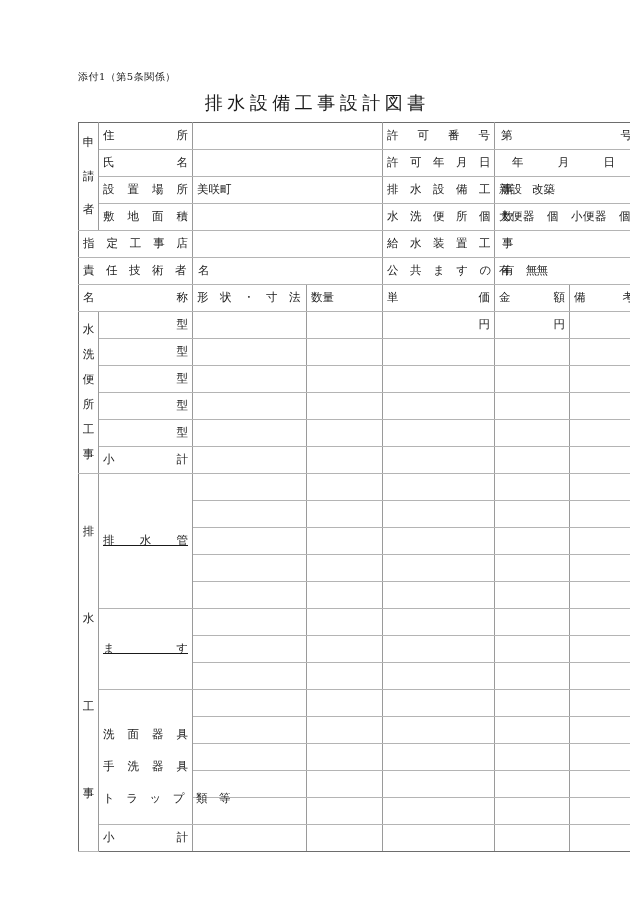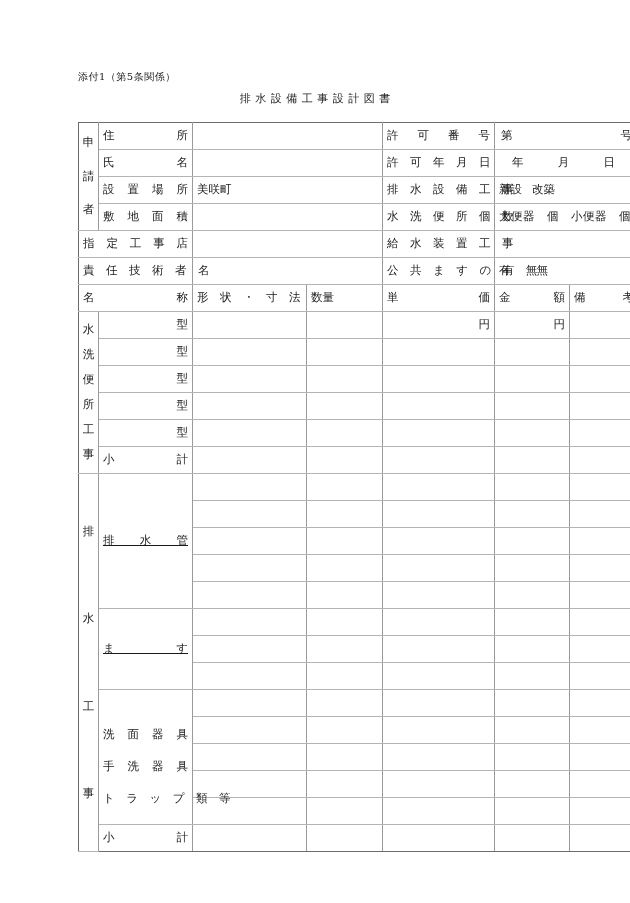--- a/index.html
+++ b/index.html
@@ -12,21 +12,21 @@
     overflow:hidden;
   }
   .page{position:absolute;left:0;top:0;width:630px;height:903px;}
 
   .doc-ref{
     position:absolute;left:78px;top:70px;
     font-size:10px;letter-spacing:0.5px;white-space:nowrap;
   }
   .doc-title{
     position:absolute;left:0;top:91px;width:630px;
-    text-align:center;font-size:11px;letter-spacing:4.5px;
+    text-align:center;font-size:18px;letter-spacing:4.5px;
     text-indent:4.5px;white-space:nowrap;
   }
 
   table.form{
     position:absolute;left:78px;top:122px;
     width:474px;
     border-collapse:collapse;
     table-layout:fixed;
   }
   table.form td{

